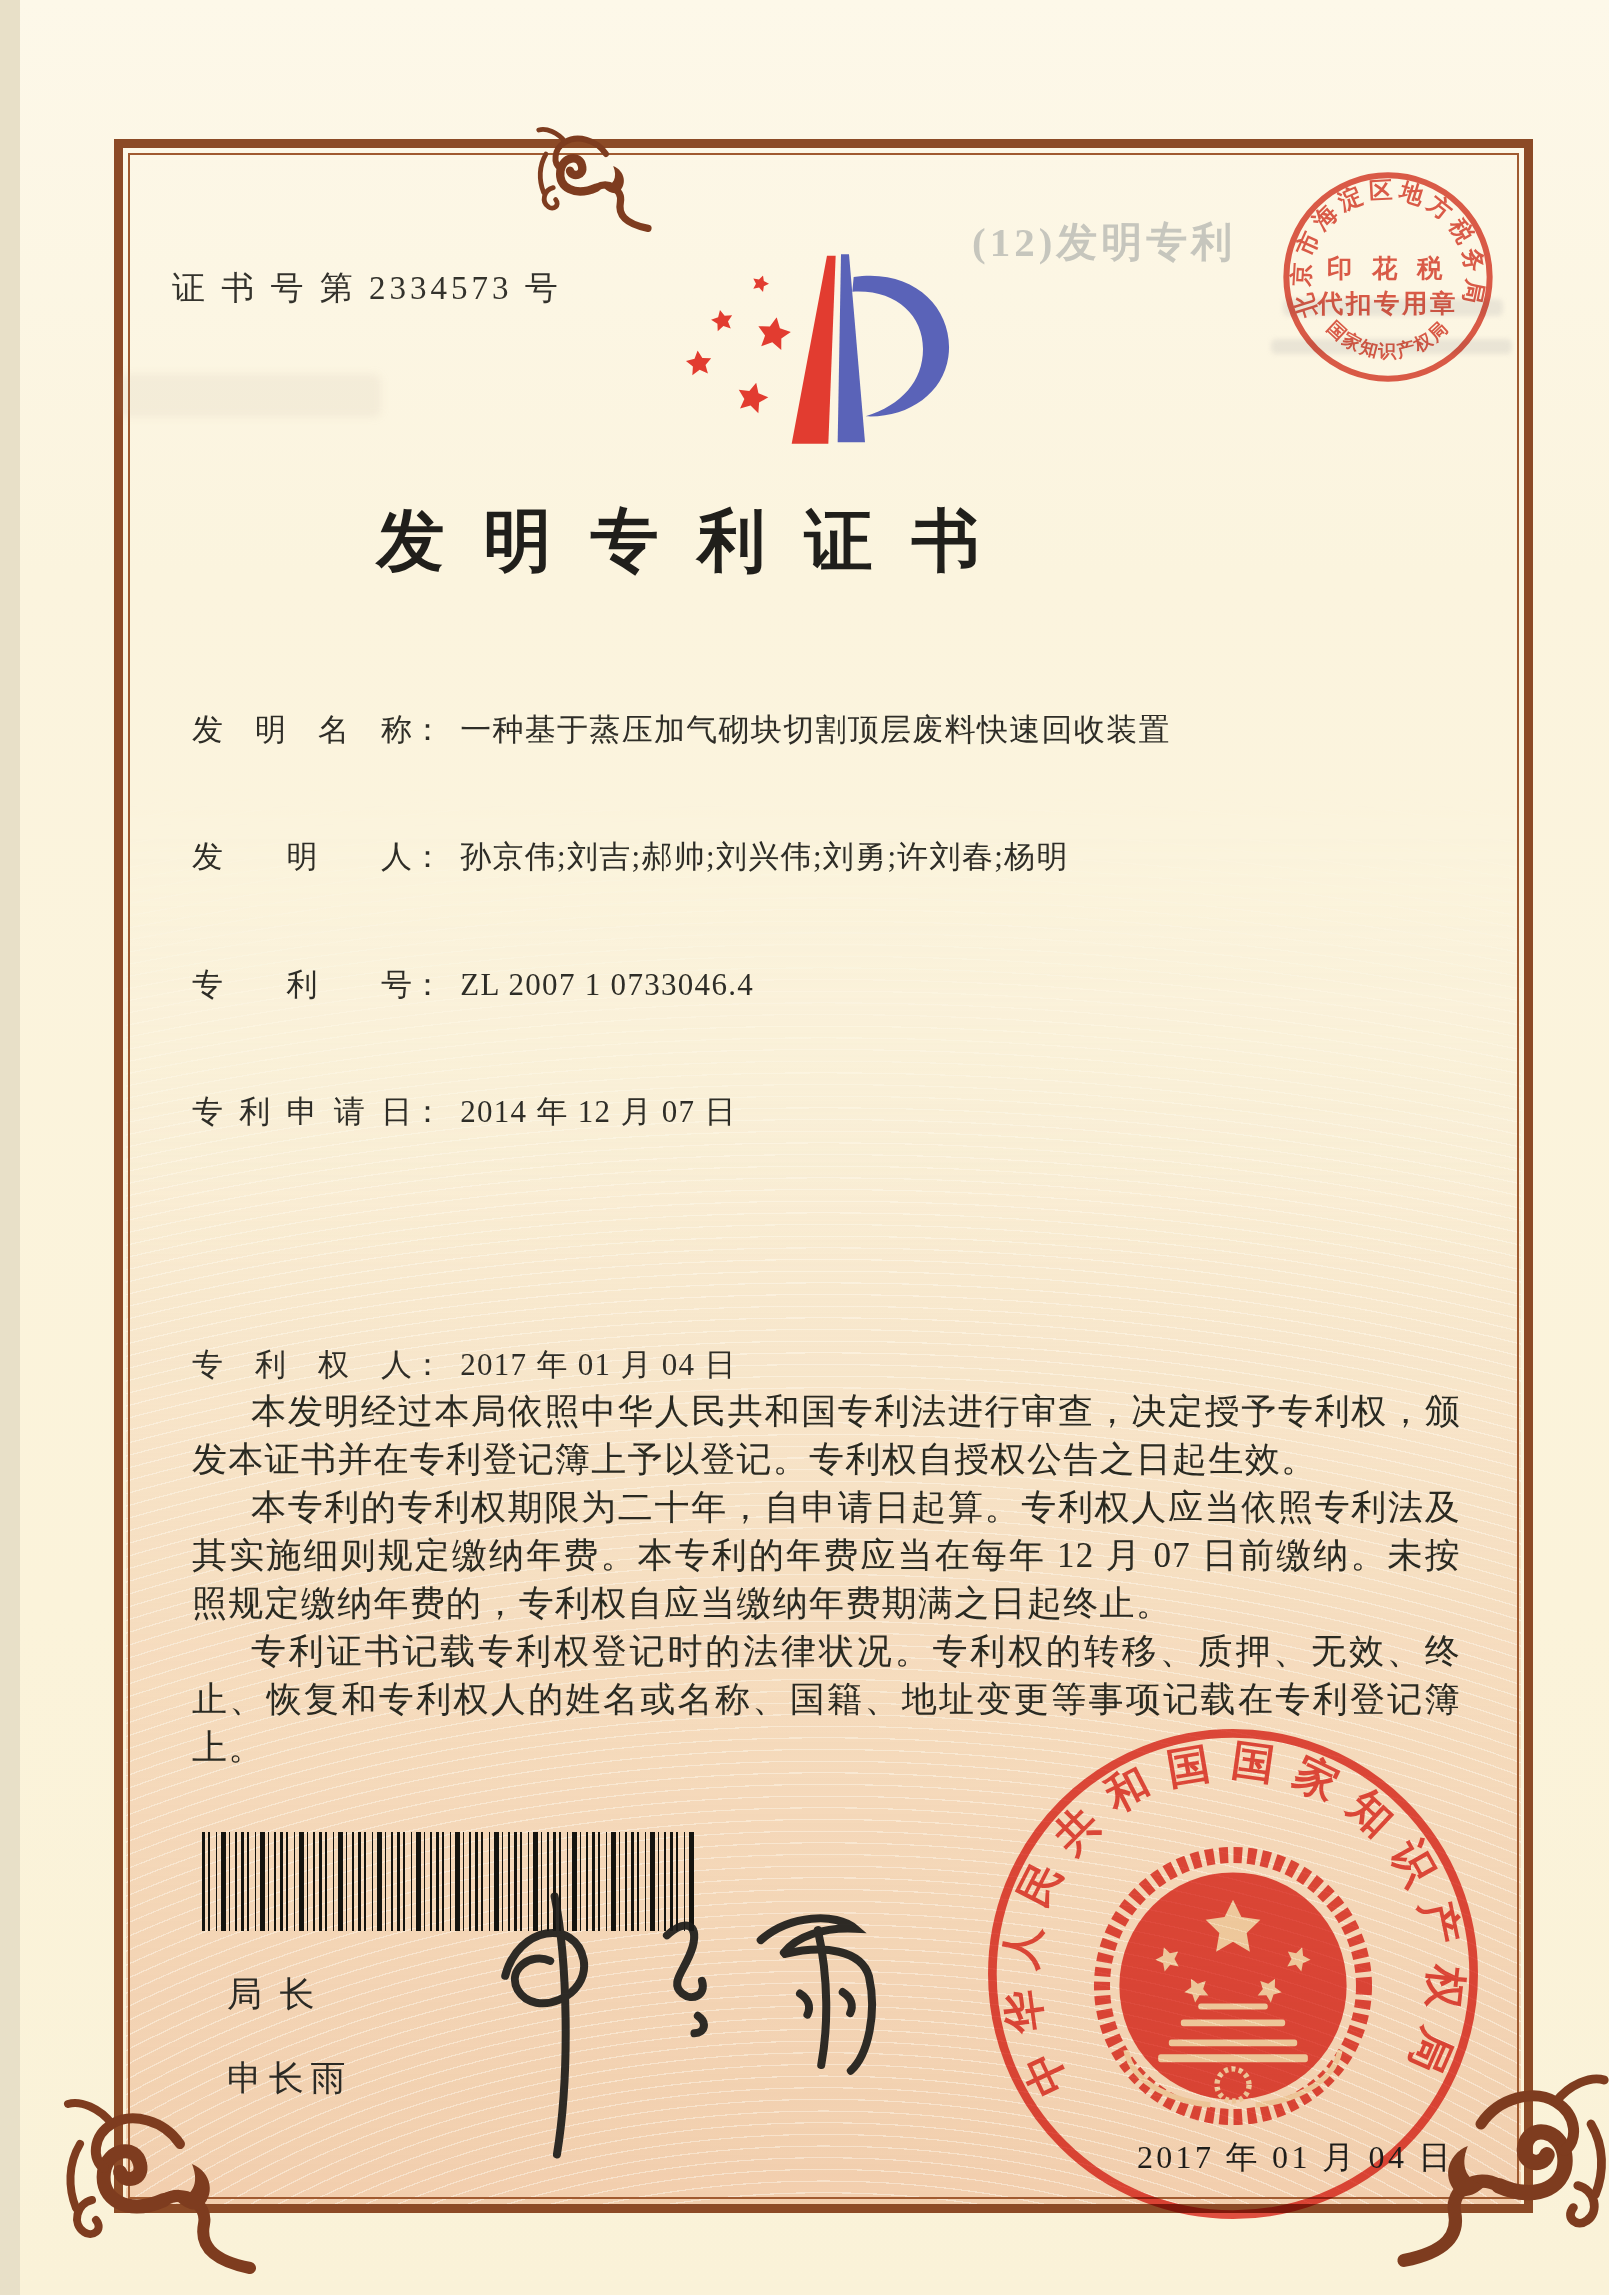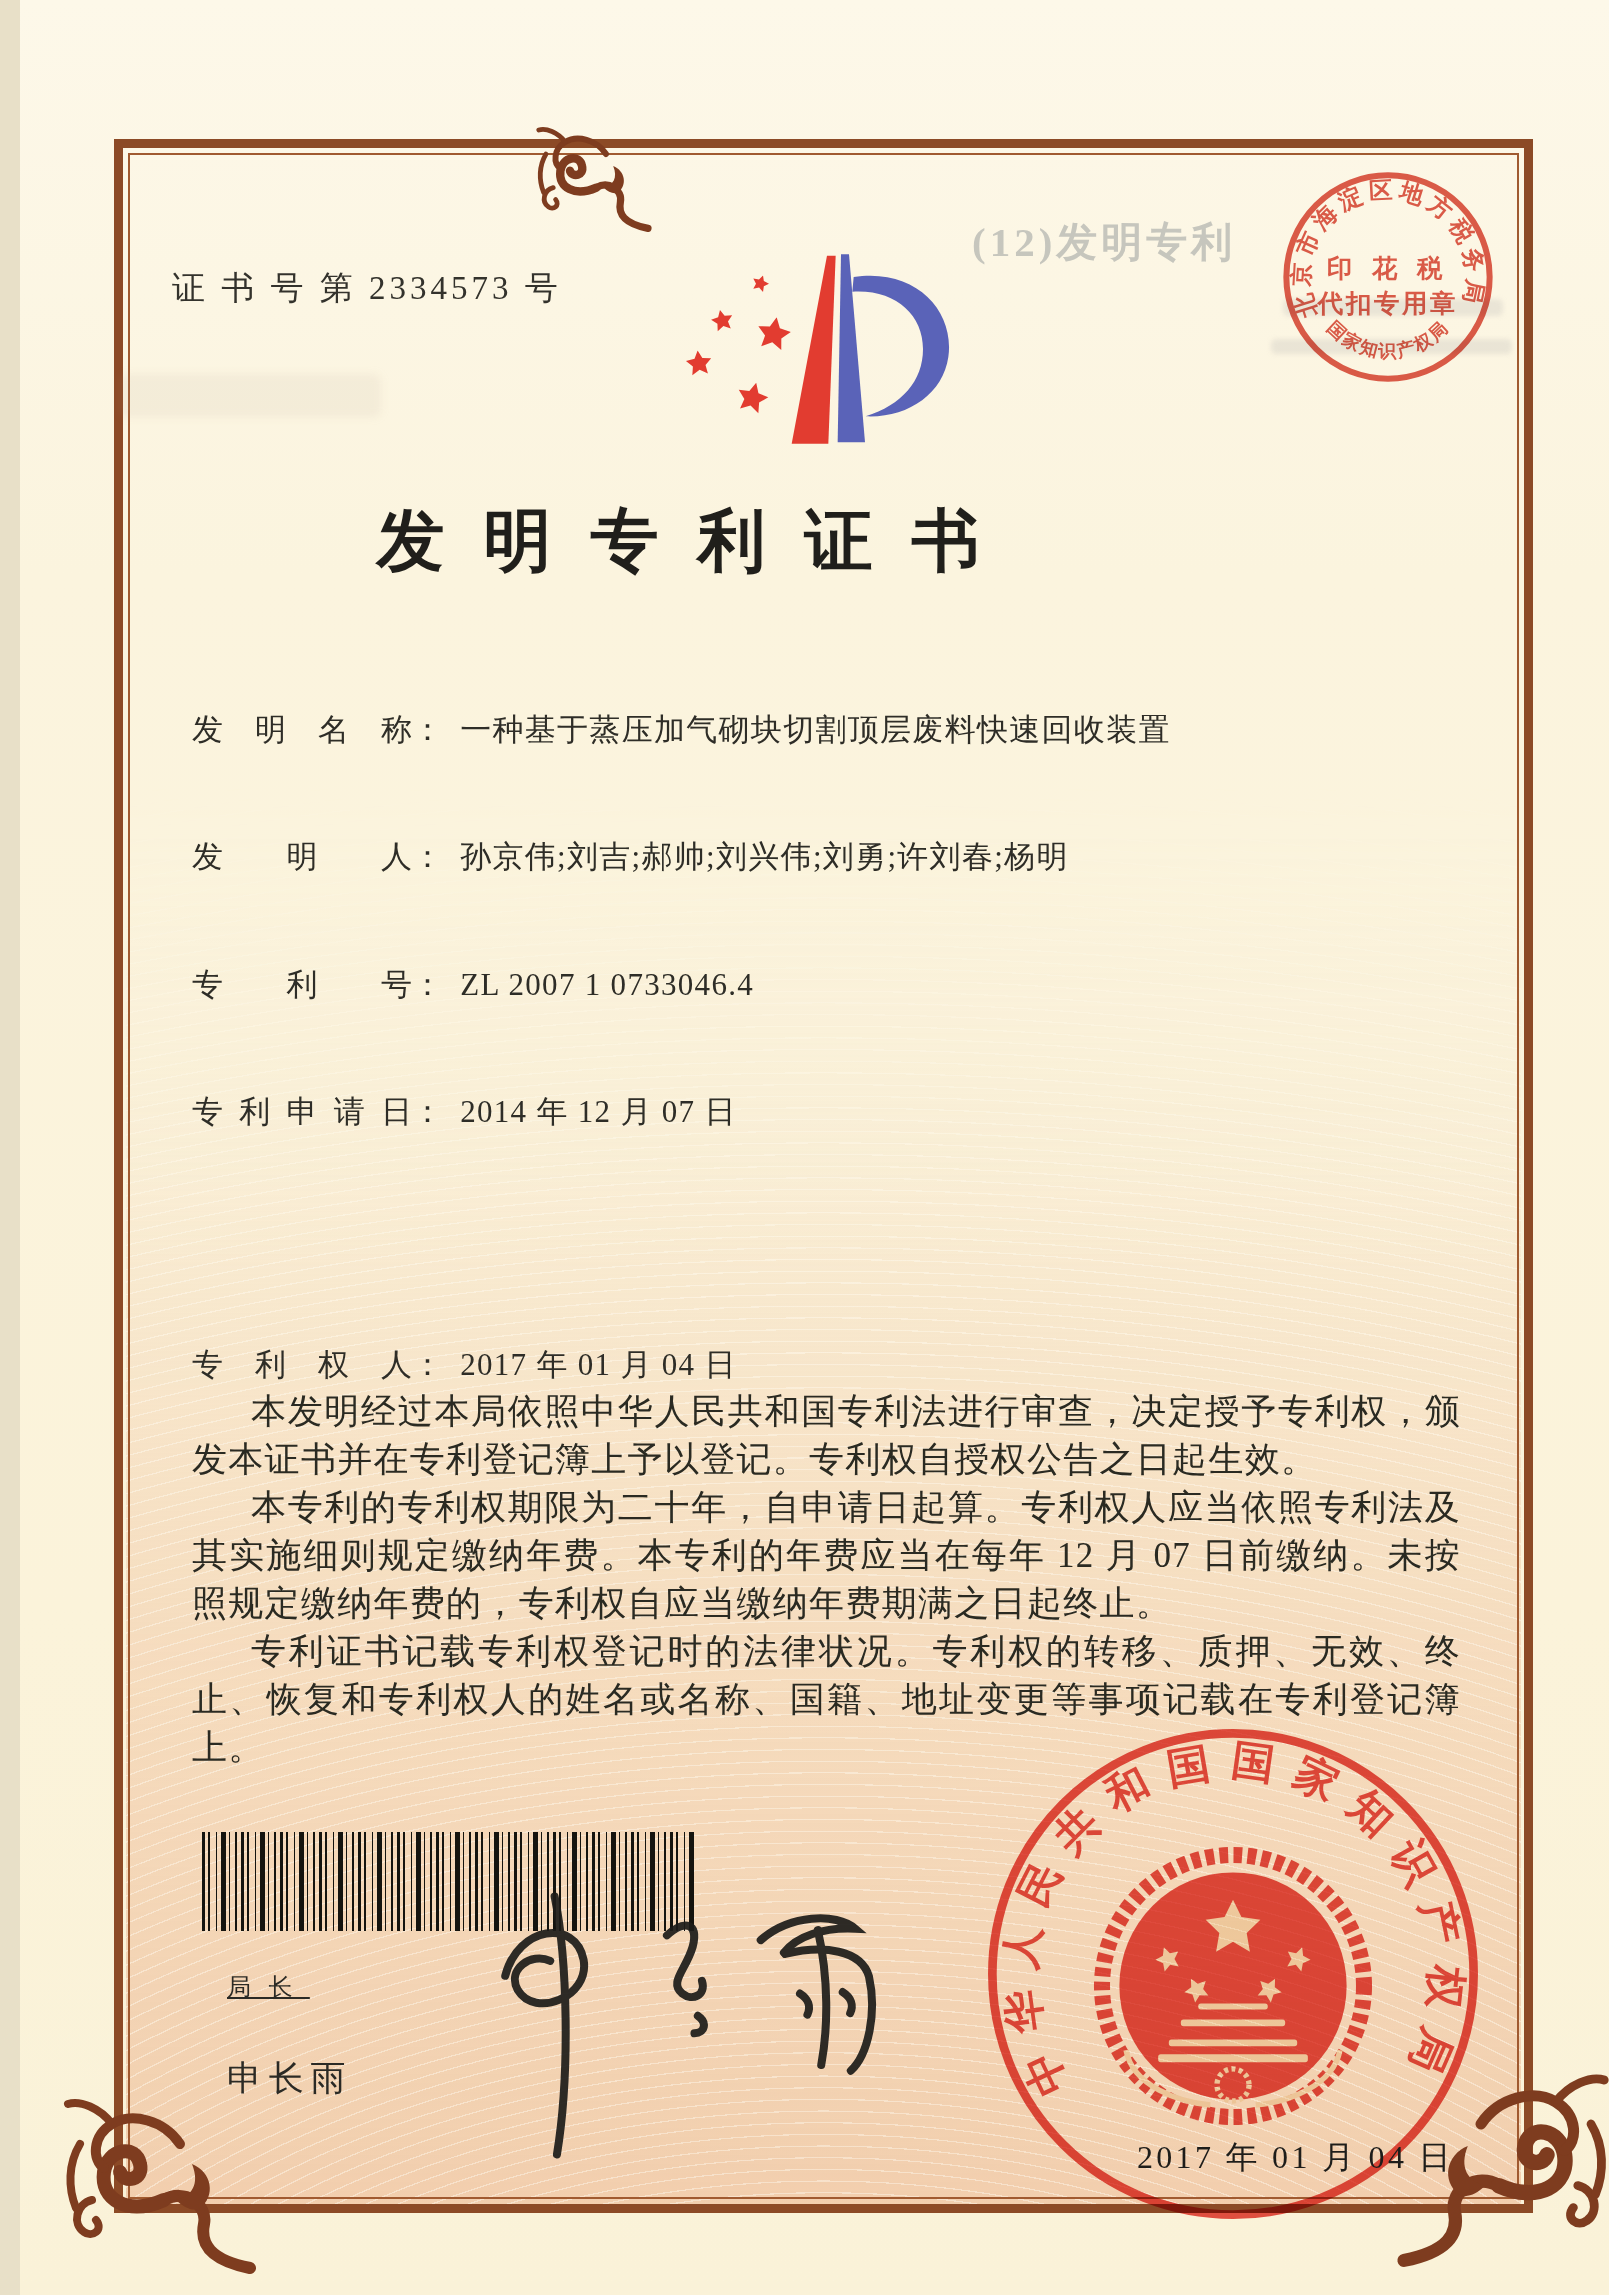--- a/index.html
+++ b/index.html
@@ -58,21 +58,21 @@
   .barcode{
     position:absolute; left:182px; top:1832px; width:492px; height:99px;
     background:repeating-linear-gradient(90deg,
       #15140f 0 3.3px, transparent 3.3px 6px,
       #15140f 6px 8px, transparent 8px 14px,
       #15140f 14px 15.4px, transparent 15.4px 18.7px,
       #15140f 18.7px 24px, transparent 24px 27px,
       #15140f 27px 28px, transparent 28px 33px,
       #15140f 33px 35px, transparent 35px 39px);
   }
-  .director-title{position:absolute; left:207px; top:1971px; font-size:24px; letter-spacing:17.4px; color:#2b2a25;text-decoration:underline;}
+  .director-title{position:absolute; left:207px; top:1971px; font-size:35px; letter-spacing:17.4px; color:#2b2a25;}
   .director-name{position:absolute; left:207px; top:2055px; font-size:35px; letter-spacing:6.7px; color:#2b2a25;}
   .sig{position:absolute; left:401px; top:1857px; transform:rotate(-2deg); opacity:.92;}
   .seal{position:absolute; left:959px; top:1720px; mix-blend-mode:multiply; opacity:.93;}
   .seal-date{position:absolute; left:1117px; top:2136px; font-size:32px; letter-spacing:3.3px; color:#1e1d1a; z-index:5;}
   .tax-stamp{position:absolute; left:1261px; top:170px; mix-blend-mode:multiply; opacity:.9;}
   .footer{
     position:absolute; left:94px; top:2157px; width:1419px; text-align:center;
     font-size:24px; letter-spacing:4px; color:#4c4b3e; transform:translateX(-57px);
   }
   .logo{position:absolute; left:640px; top:249px;}

